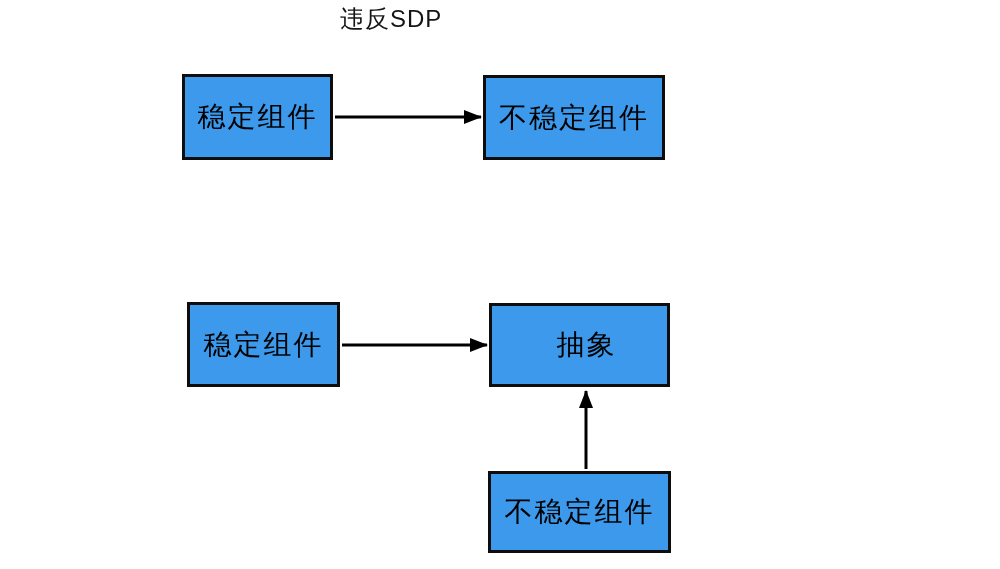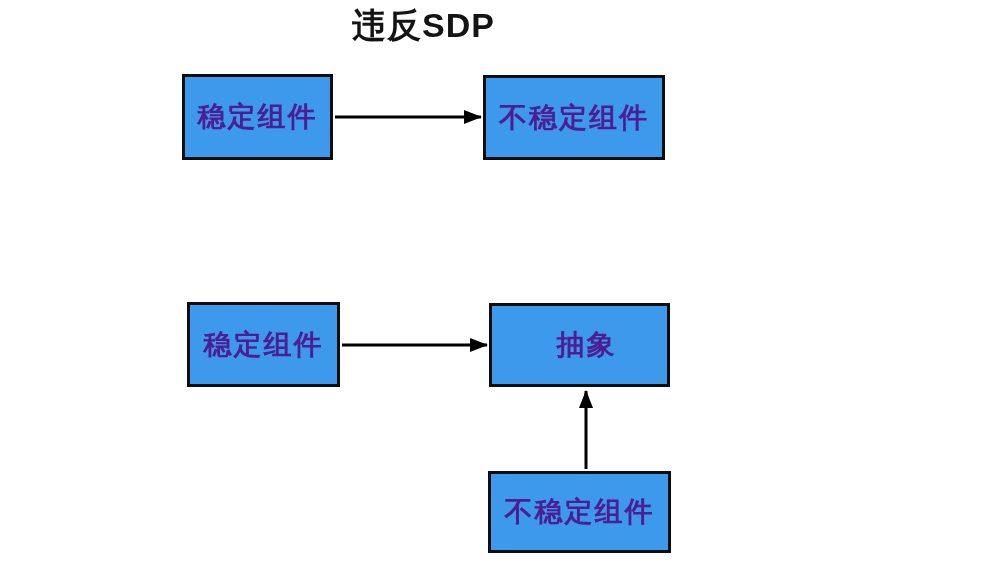--- a/index.html
+++ b/index.html
@@ -10,35 +10,34 @@
   }
   .canvas {
     position: relative;
     width: 1000px;
     height: 569px;
     background: #ffffff;
     overflow: hidden;
   }
   .section-title {
     position: absolute;
-    font-size: 34px;
-    font-weight: bold;
+    font-size: 24px;
+    font-weight: normal;
     color: #141414;
     letter-spacing: 1px;
     white-space: nowrap;
-    margin-left: 12px;
   }
   .node {
     position: absolute;
     box-sizing: border-box;
     background: #3c99eb;
     border: 3px solid #0d0d0d;
-    color: #4c1d95;
+    color: #000000;
     font-size: 28px;
-    font-weight: bold;
+    font-weight: normal;
     display: flex;
     align-items: center;
     justify-content: center;
     letter-spacing: 2px;
     white-space: nowrap;
   }
   .arrow-layer {
     position: absolute;
     left: 0;
     top: 0;

